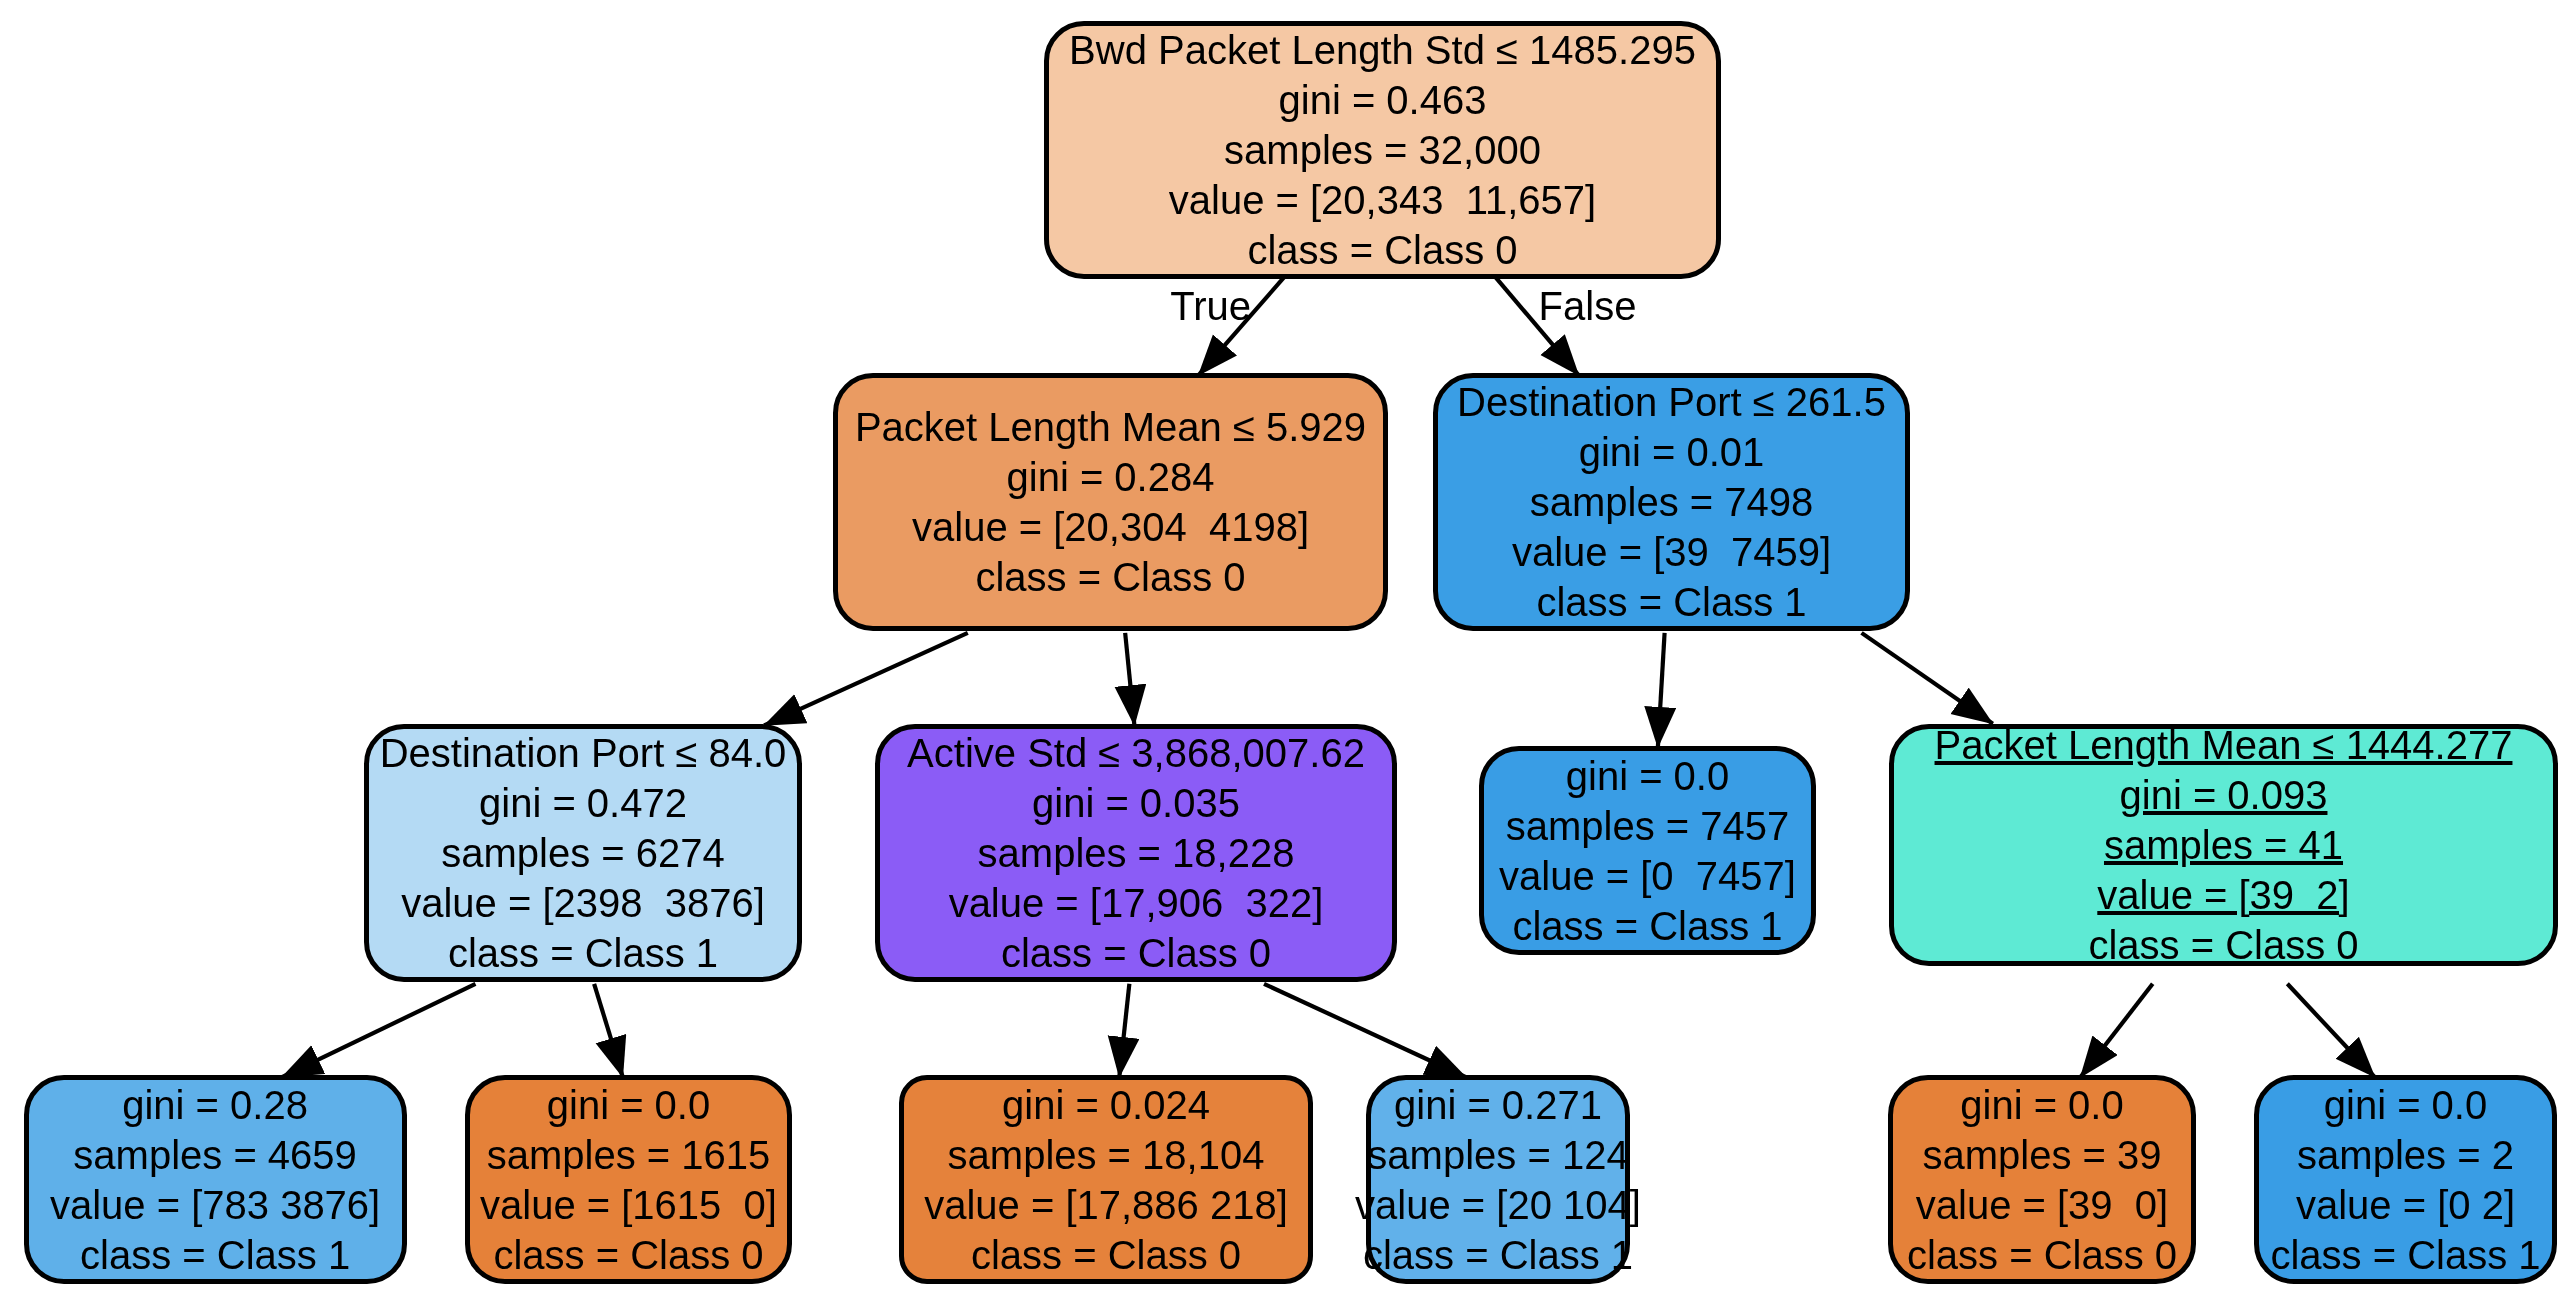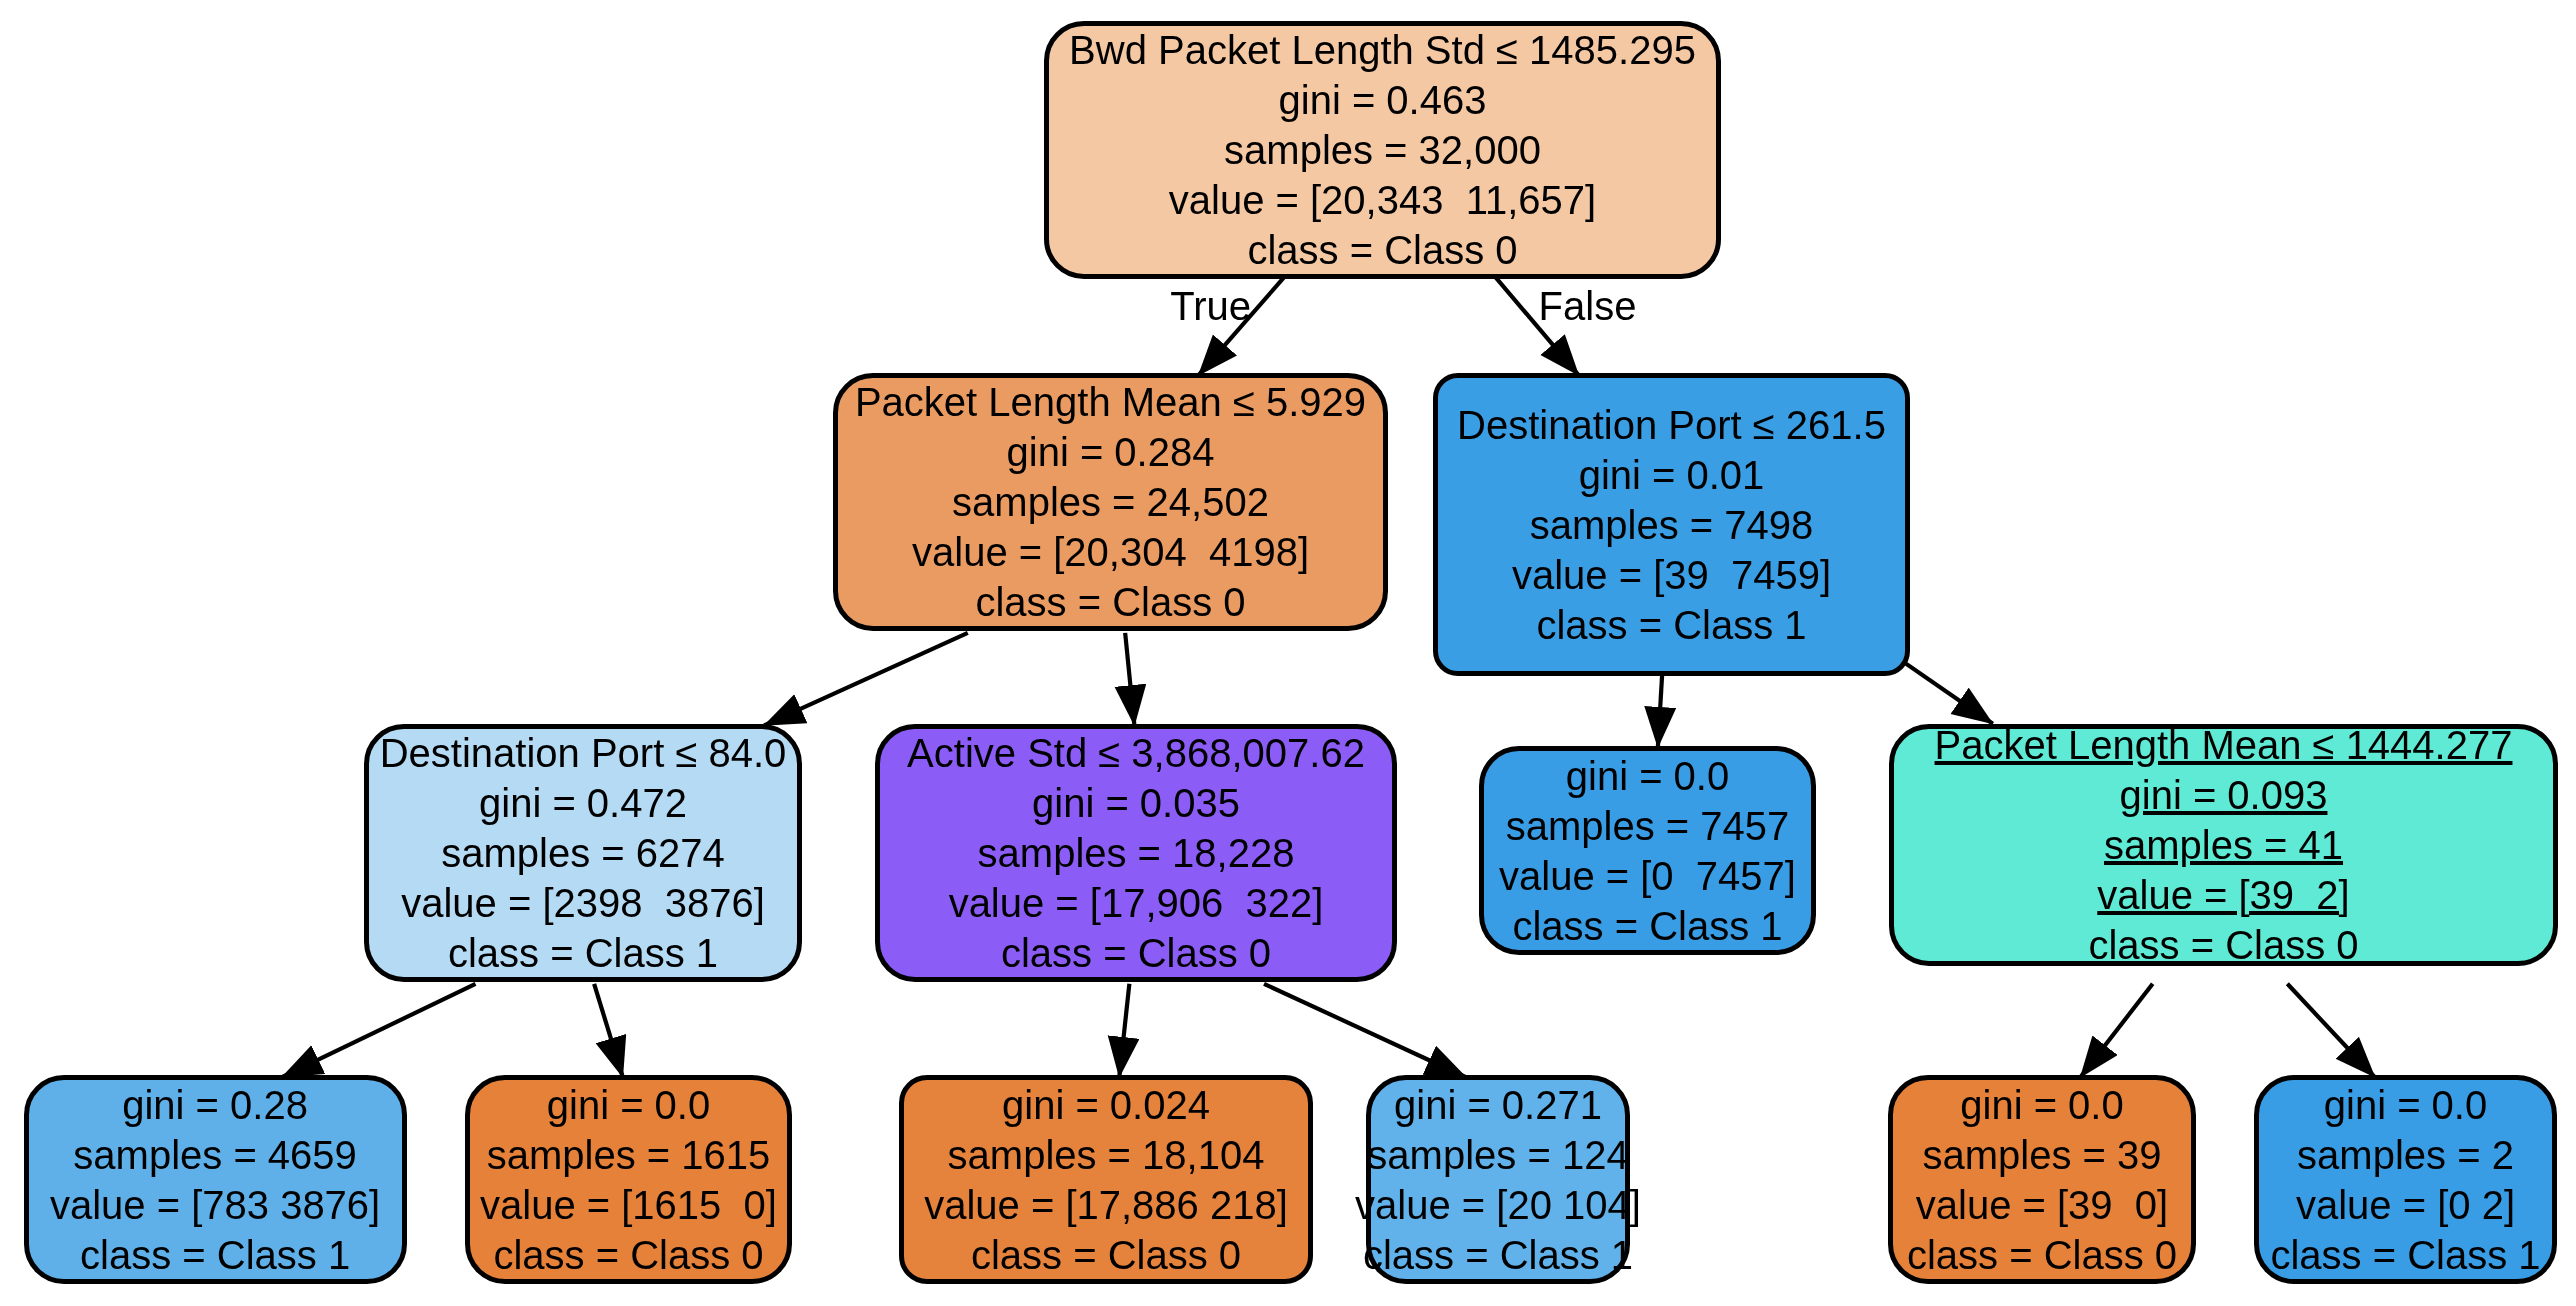--- a/index.html
+++ b/index.html
@@ -75,26 +75,25 @@
     <div class="line">Bwd Packet Length Std ≤ 1485.295</div>
     <div class="line">gini = 0.463</div>
     <div class="line">samples = 32,000</div>
     <div class="line">value = [20,343  11,657]</div>
     <div class="line">class = Class 0</div>
   </div>
 
   <div class="node" style="left: 833px; top: 373px; width: 555px; height: 258px; background-color: rgb(234, 155, 98);">
     <div class="line">Packet Length Mean ≤ 5.929</div>
     <div class="line">gini = 0.284</div>
-    <div class="line">samples = 24,502</div>
     <div class="line">value = [20,304  4198]</div>
     <div class="line">class = Class 0</div>
   </div>
 
-  <div class="node" style="left: 1433px; top: 373px; width: 477px; height: 303px; background-color: rgb(58, 158, 229); border-radius: 25px;">
+  <div class="node" style="left: 1433px; top: 373px; width: 477px; height: 258px; background-color: rgb(58, 158, 229);">
     <div class="line">Destination Port ≤ 261.5</div>
     <div class="line">gini = 0.01</div>
     <div class="line">samples = 7498</div>
     <div class="line">value = [39  7459]</div>
     <div class="line">class = Class 1</div>
   </div>
 
   <div class="node" style="left: 364px; top: 724px; width: 438px; height: 258px; background-color: rgb(180, 218, 244);">
     <div class="line">Destination Port ≤ 84.0</div>
     <div class="line">gini = 0.472</div>

